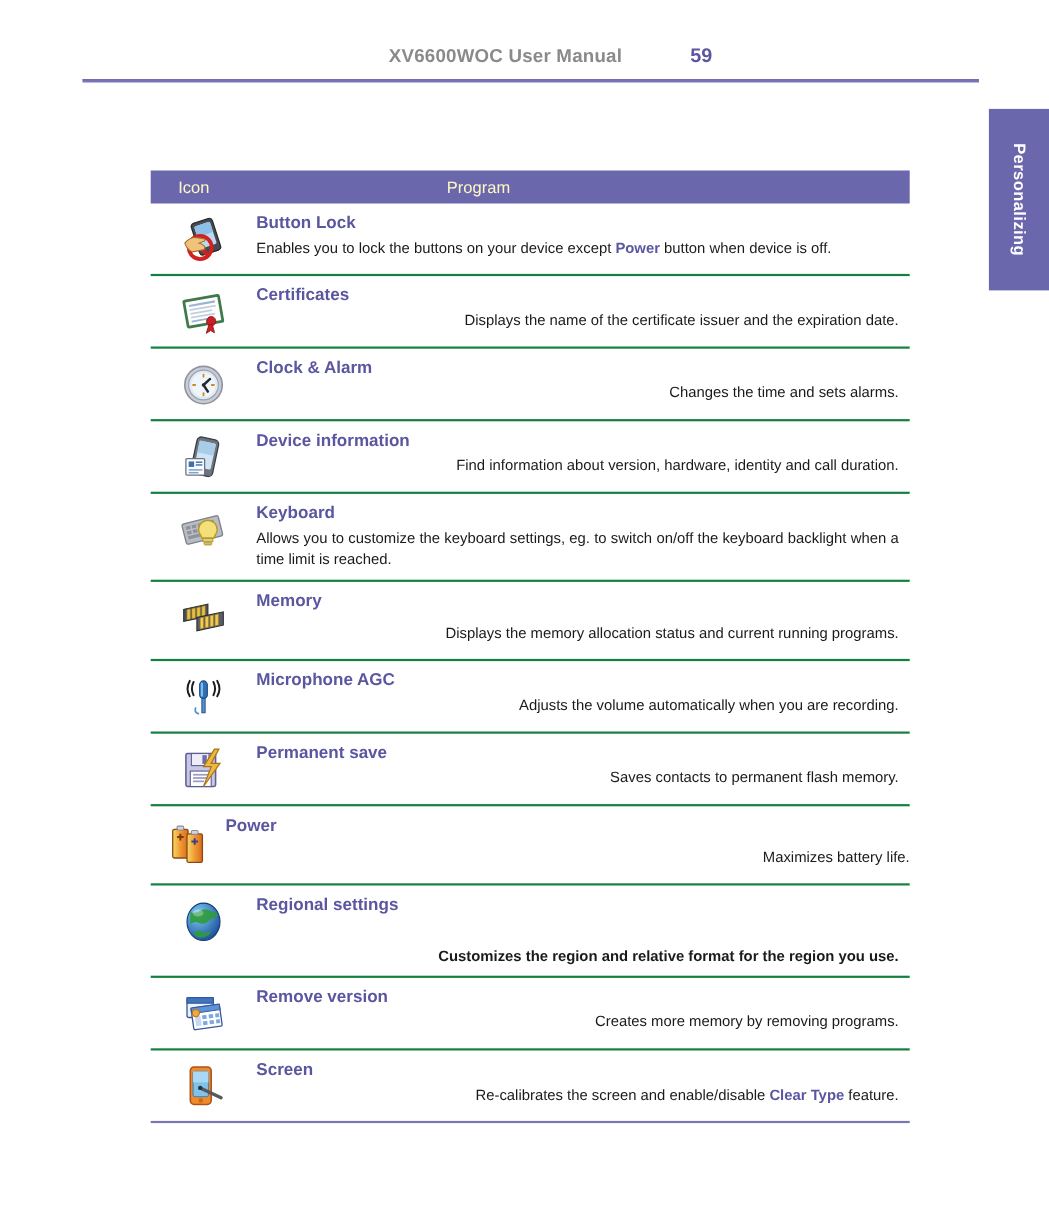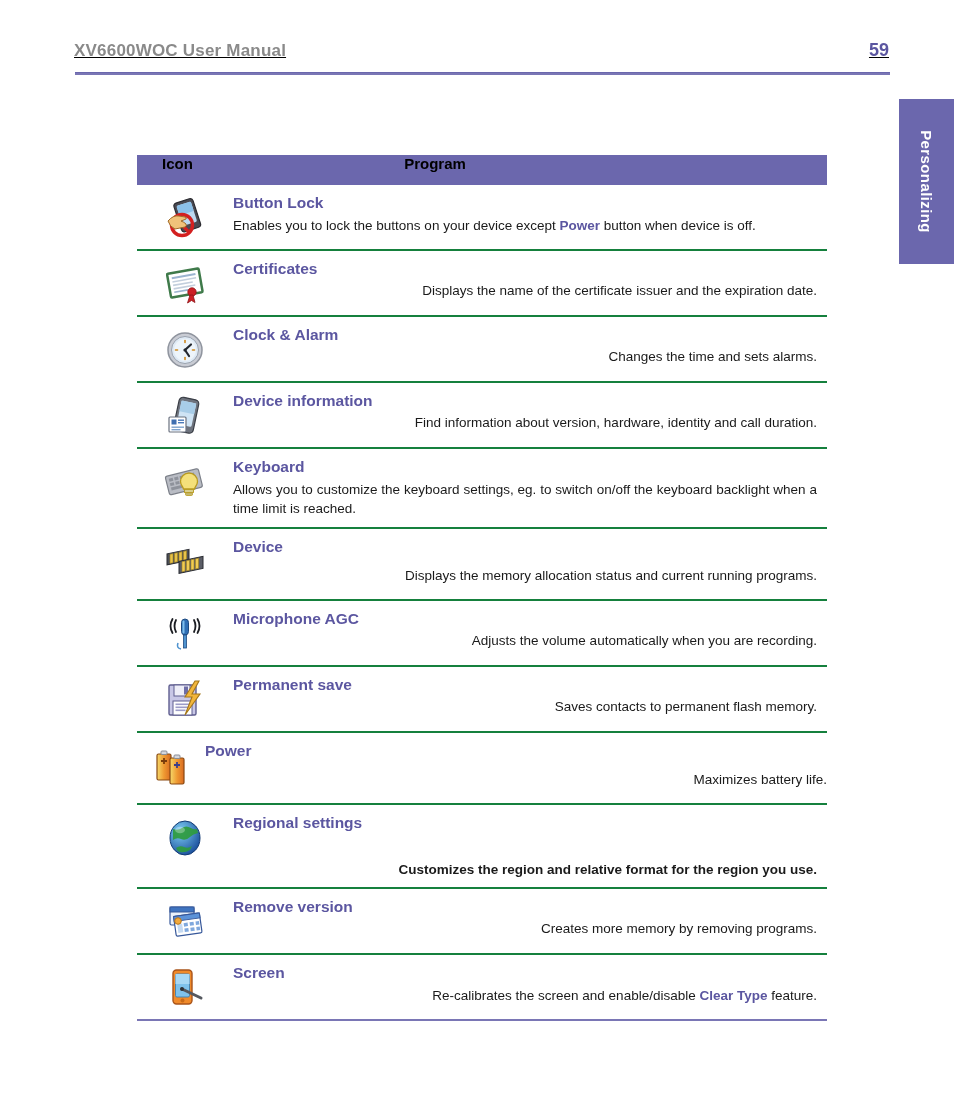--- a/index.html
+++ b/index.html
@@ -8,22 +8,22 @@
     width: 954px; height: 1113px;
     background: #ffffff;
     font-family: "Liberation Sans", sans-serif;
     position: relative;
     overflow: hidden;
   }
 
   
   .page-header {
     position: absolute;
-    left: 74px; top: 40px; width: 815px;
-    display: flex; align-items: baseline; justify-content: space-between; text-decoration: underline;
+    left: 93px; top: 40px; width: 815px;
+    display: flex; align-items: baseline; justify-content: center;
   }
   .header-title {
     font-size: 17px; font-weight: bold; color: #8a8a8a;
     letter-spacing: .2px;
   }
   .header-pageno {
     font-size: 18px; font-weight: bold; color: #5b56a0;
     margin-left: 52px; width: 30px; text-align: right;
   }
   .header-rule {
@@ -50,24 +50,23 @@
 
   
   .prog-table {
     position: absolute;
     left: 137px; top: 155px;
     width: 690px;
   }
   .table-head {
     background: #6b67ad;
     height: 30px;
-    display: flex; 
-    color: #000000;
+    display: flex; align-items: center;
+    color: #fef9c3;
     font-size: 15px;
-    font-weight: bold;
   }
   .th-icon { width: 96px; padding-left: 25px; }
   .th-program { flex: 1; text-align: center; padding-right: 190px; }
 
   .trow {
     display: flex;
     border-bottom: 2px solid #15803d;
     padding: 6px 0 8px 0;
   }
   .trow:last-child { border-bottom: 2px solid #7a76b5; }
@@ -270,21 +269,21 @@
               <rect x="8" y="17" width="3" height="10"></rect>
                 <rect x="12.5" y="17" width="3" height="10"></rect>
               <rect x="17" y="17" width="3" height="10"></rect>
                 <rect x="21.5" y="17" width="3" height="10"></rect>
             </g>
           </g>
         </svg>
       </div>
     </div>
     <div class="cell-prog">
-      <div class="prog-name">Device</div>
+      <div class="prog-name">Memory</div>
       <p class="prog-desc nojustify" style="margin-top:8px;">Displays the memory allocation status and current running programs.</p>
     </div>
   </div>
 
   <div class="trow">
     <div class="cell-icon">
       <div class="icon-box">
         <svg width="46" height="46" viewBox="0 0 46 46">
           <rect x="19.5" y="8" width="7" height="16" rx="3.5" fill="#2f6fb5" stroke="#1d4a80" stroke-width="1"></rect>
           <rect x="20.5" y="9.5" width="2" height="13" rx="1" fill="#7fc0ee"></rect>

